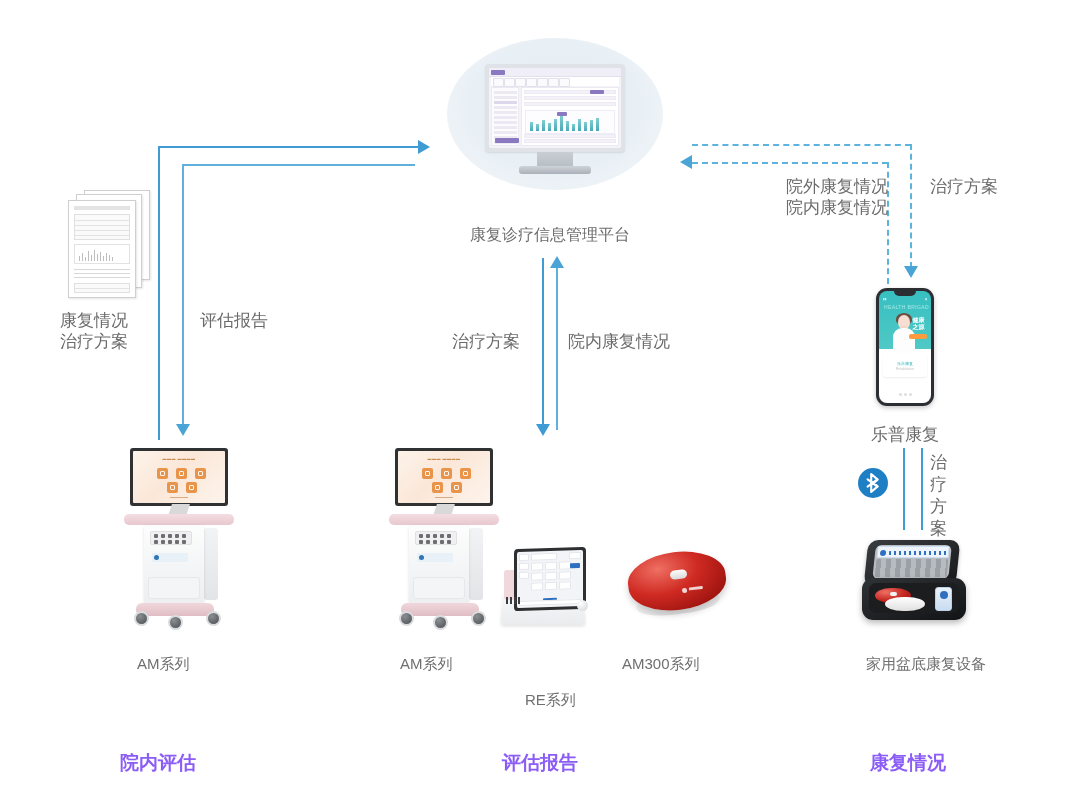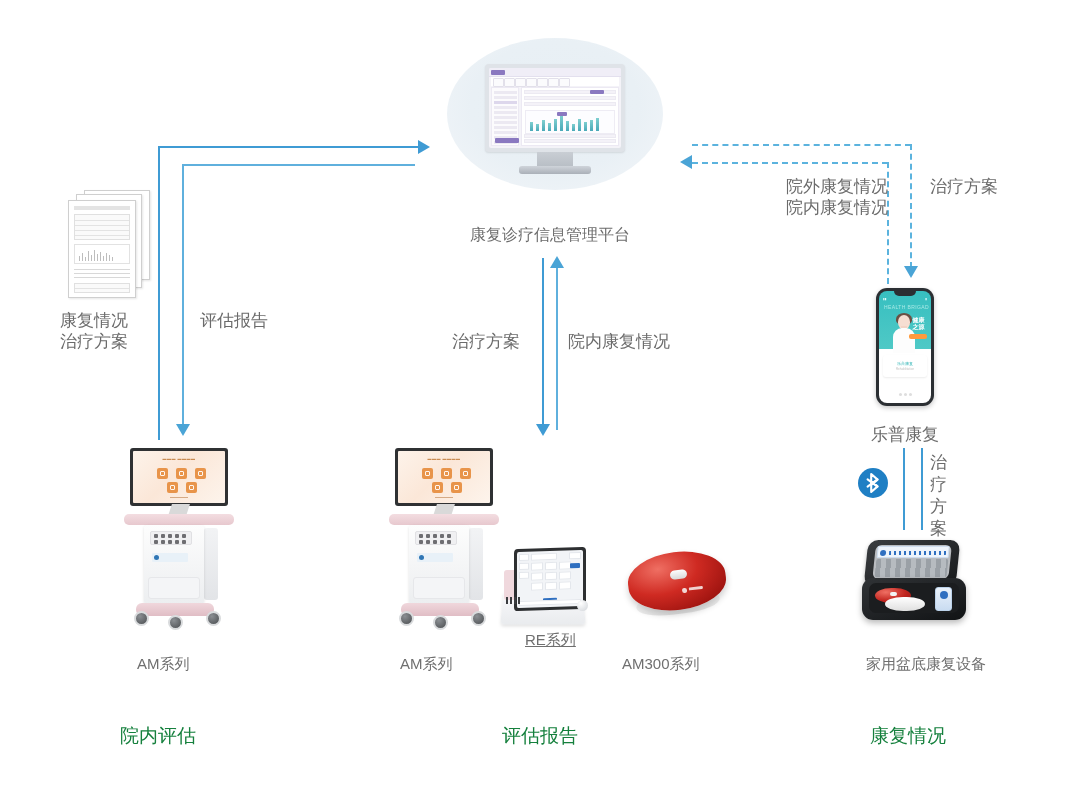--- a/index.html
+++ b/index.html
@@ -1,21 +1,21 @@
 <!DOCTYPE html>
 <html><head>
 <meta charset="utf-8">
 <style>
   html,body{margin:0;padding:0;background:#ffffff;}
   body{width:1075px;height:798px;position:relative;overflow:hidden;
        font-family:"Liberation Sans","DejaVu Sans",sans-serif;color:#5a5a5a;}
   .abs{position:absolute;}
   .lbl{position:absolute;font-size:17px;color:#6b6b6b;line-height:21px;white-space:nowrap;}
   .lbl.c{text-align:center;}
-  .section-title{position:absolute;font-size:19px;font-weight:normal;color:#15803d;white-space:nowrap;}
+  .section-title{position:absolute;font-size:19px;font-weight:bold;color:#8b5cf6;white-space:nowrap;margin-top:27px;}
   .dev-label{position:absolute;font-size:15px;color:#6f6f6f;white-space:nowrap;}
 
   
   #halo{left:447px;top:38px;width:216px;height:152px;border-radius:50%;
         background:radial-gradient(ellipse at 50% 45%,#e7eff4 0%,#e9f0f5 55%,#eef3f7 78%,#f7fafb 100%);}
   #mon-body{left:485px;top:64px;width:140px;height:88px;background:#dfe3e8;border-radius:4px;
             box-shadow:0 1px 2px rgba(0,0,0,.10);padding:4px;box-sizing:border-box;}
   #mon-screen{width:100%;height:100%;background:#f4f3f8;border-radius:2px;overflow:hidden;position:relative;}
   #mon-neck{left:537px;top:152px;width:36px;height:14px;
             background:linear-gradient(180deg,#c9ced4,#b9bfc6);}
@@ -418,21 +418,21 @@
       <div class="re-cell" style="left:2px;top:11px;width:10px;height:7px"></div>
       <div class="re-cell" style="left:2px;top:20px;width:10px;height:7px"></div>
       <div class="re-blue" style="right:3px;top:13px;width:10px;height:5px"></div>
       <div class="re-blue" style="left:26px;bottom:4px;width:14px;height:5px"></div>
       <div class="re-cell" style="left:2px;bottom:2px;right:2px;height:5px"></div>
     </div>
   </div>
   <div id="re-leds"><i></i><i></i><i></i><i></i></div>
   <div id="re-knob"></div>
 </div>
-<div class="dev-label" style="left:525px;top:631px;text-decoration:underline;">RE系列</div>
+<div class="dev-label" style="left:525px;top:691px;">RE系列</div>
 
 <div class="abs" id="am300">
   <div id="am3-white"></div>
   <div id="am3-body"></div>
   <div id="am3-btn"></div>
   <div id="am3-lg">
       <i></i>
       <b></b>
     </div>
 </div>

